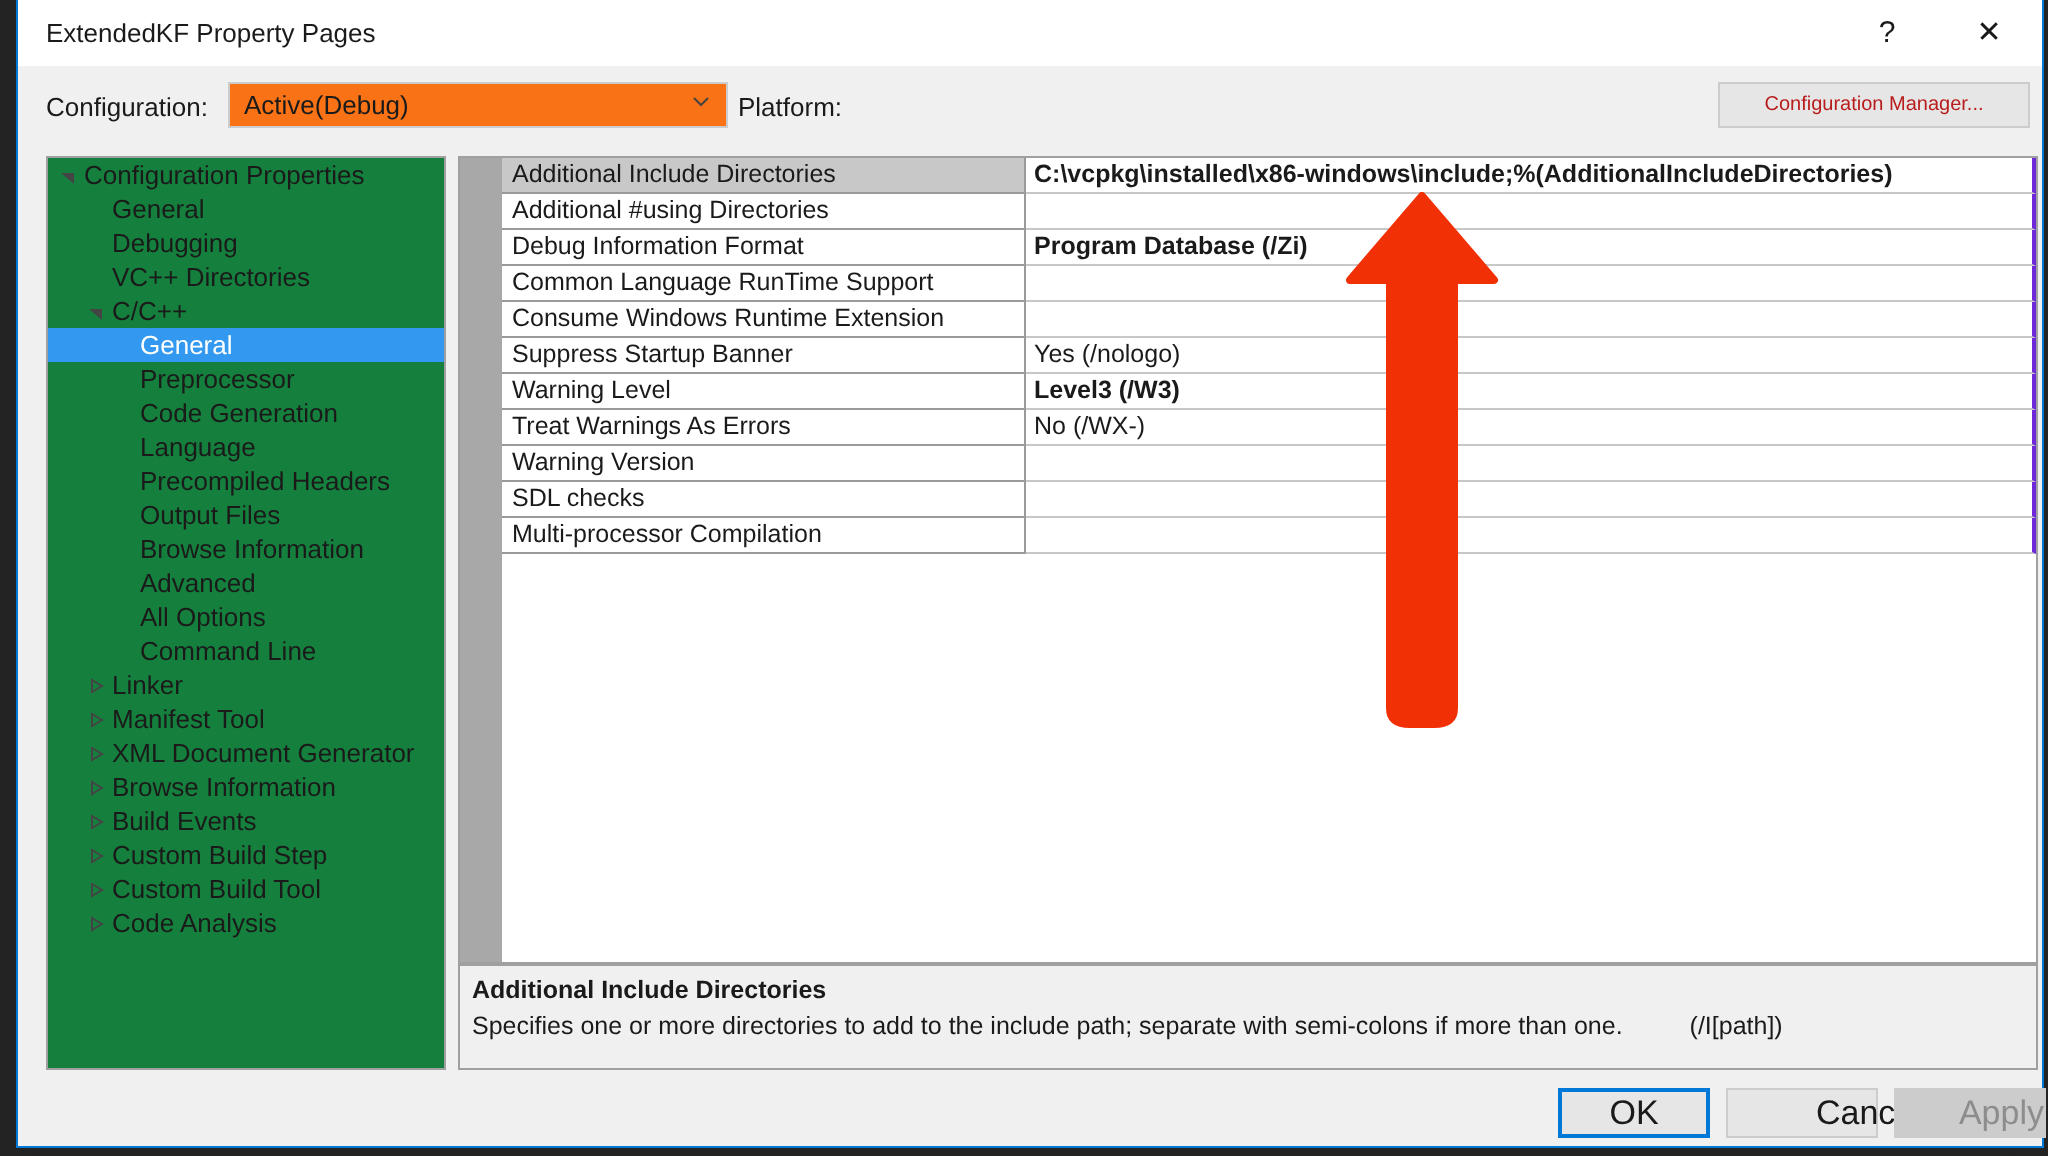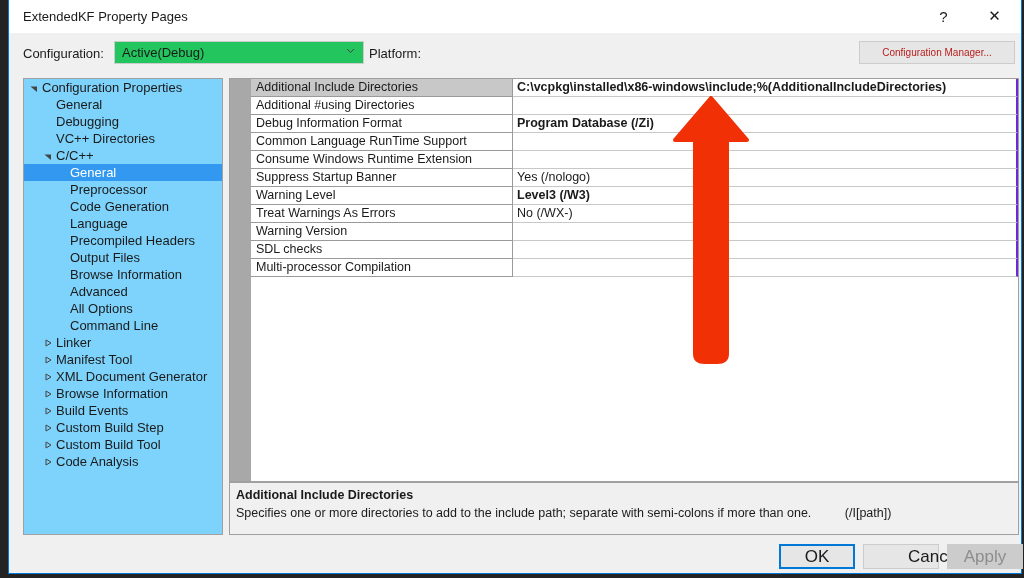--- a/index.html
+++ b/index.html
@@ -76,21 +76,21 @@
     top: 13px;
     white-space: nowrap;
   }
   #configuration-label { left: 14px; }
   #platform-label { left: 360px; }
 
   .combo {
     position: absolute;
     top: 8px;
     height: 23px;
-    background: #22c55e;
+    background: #f97316;
     border: 1px solid #cccccc;
     box-sizing: border-box;
     cursor: default;
   }
   .combo .combo-value {
     position: absolute;
     left: 7px; top: 3px;
     font-size: 13px;
     color: #1a1a1a;
     white-space: nowrap;
@@ -118,21 +118,21 @@
     font-family: "Liberation Sans", sans-serif;
     cursor: default;
     padding: 0;
   }
 
   
   #tree-panel {
     position: absolute;
     left: 14px; top: 78px;
     width: 200px; height: 457px;
-    background: #7dd3fc;
+    background: #15803d;
     border: 1px solid #a0a0a0;
     box-sizing: border-box;
     overflow: hidden;
   }
   .tree-item {
     position: relative;
     height: 17px;
     line-height: 17px;
     font-size: 13px;
     color: #1a1a1a;
@@ -266,20 +266,21 @@
     left: 770px;
     background: #e6e6e6;
     border: 2px solid #0078d7;
   }
   #cancel-button { left: 854px; padding-left: 44px; }
   #apply-button {
     left: 938px;
     background: #cccccc;
     border: 1px solid #cccccc;
     color: #8d8d8d;
+    text-align: right;
   }
 
   
   #annotation-arrow {
     position: absolute;
     left: 660px; top: 96px;
     width: 84px; height: 268px;
     pointer-events: none;
   }
   #annotation-arrow svg { display: block; }

